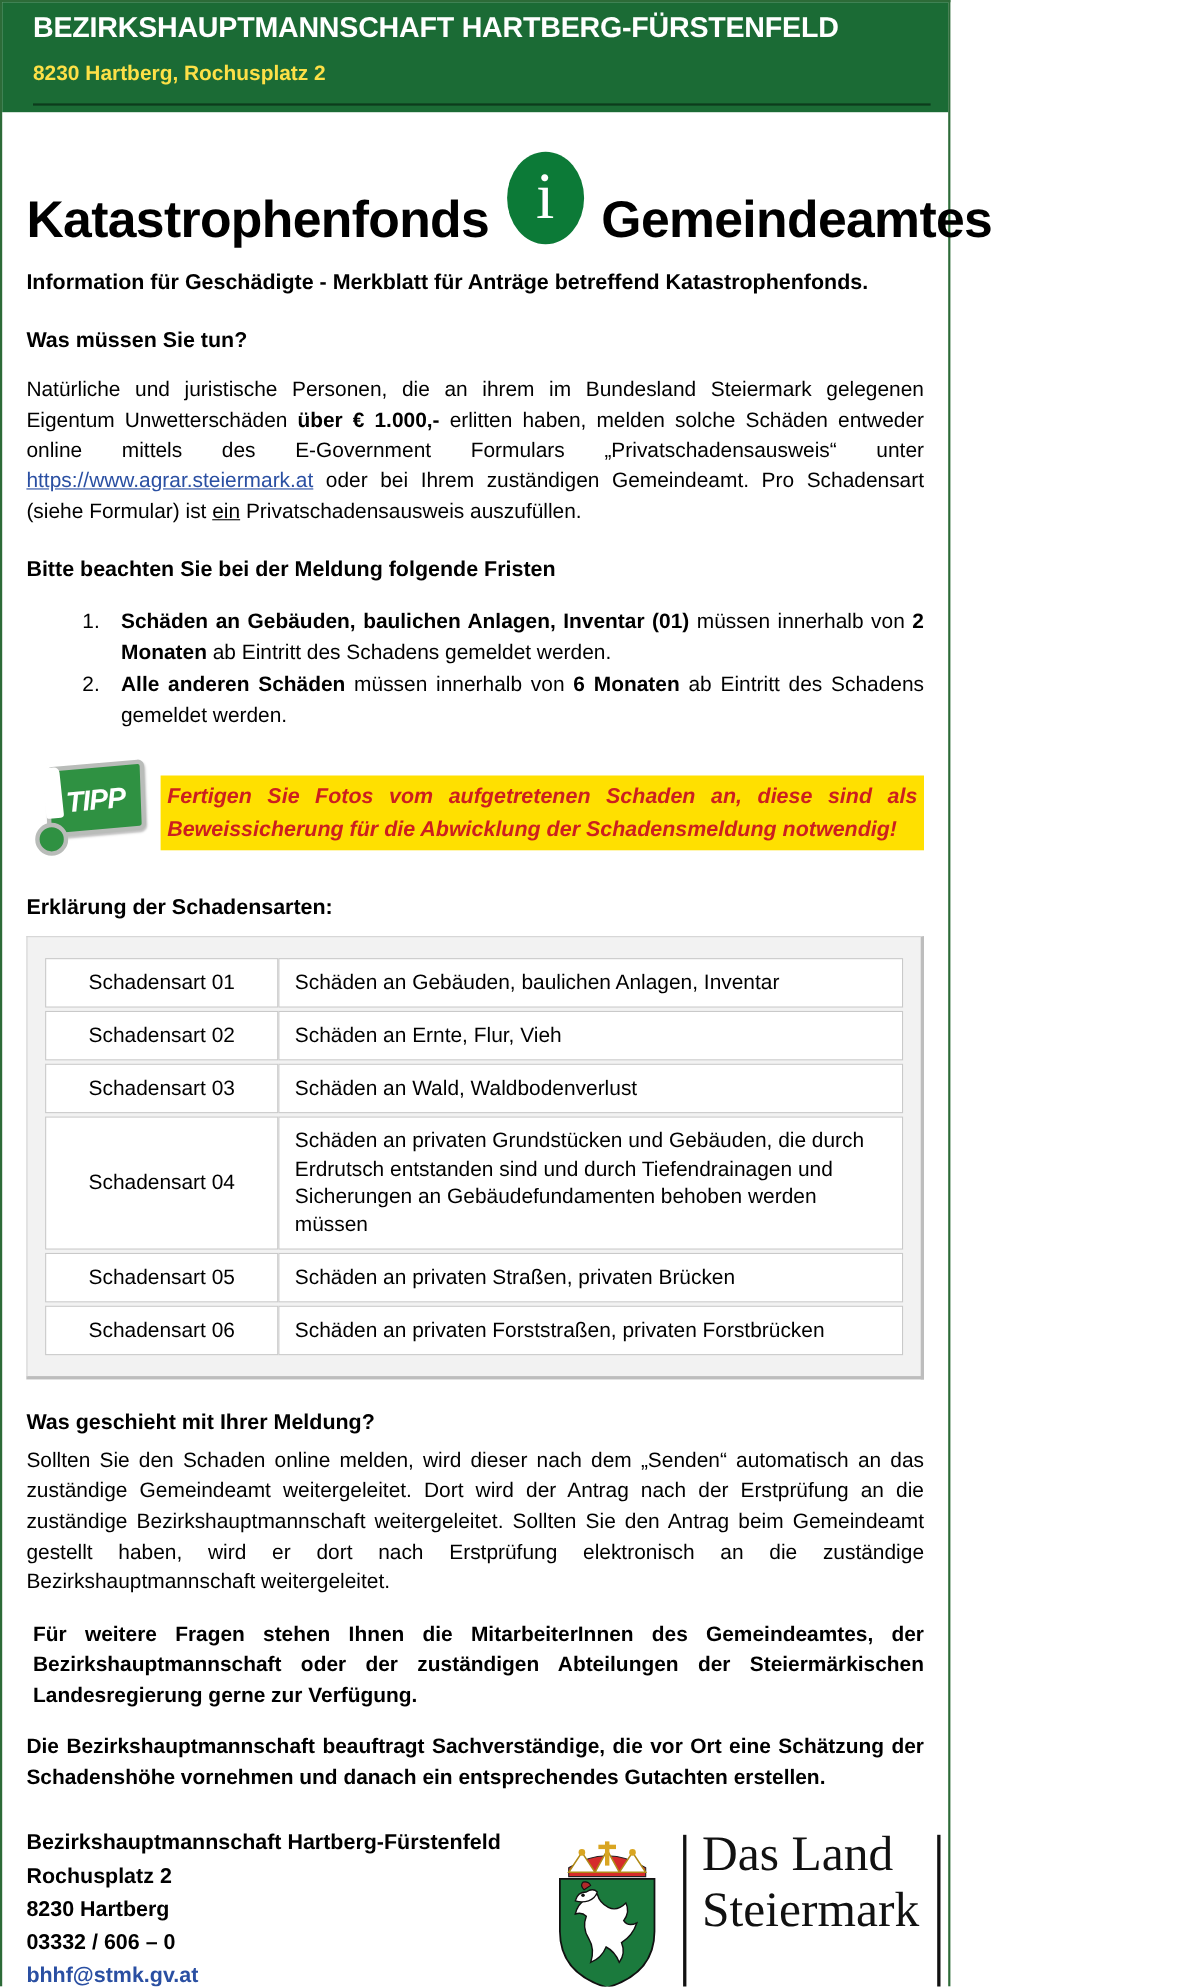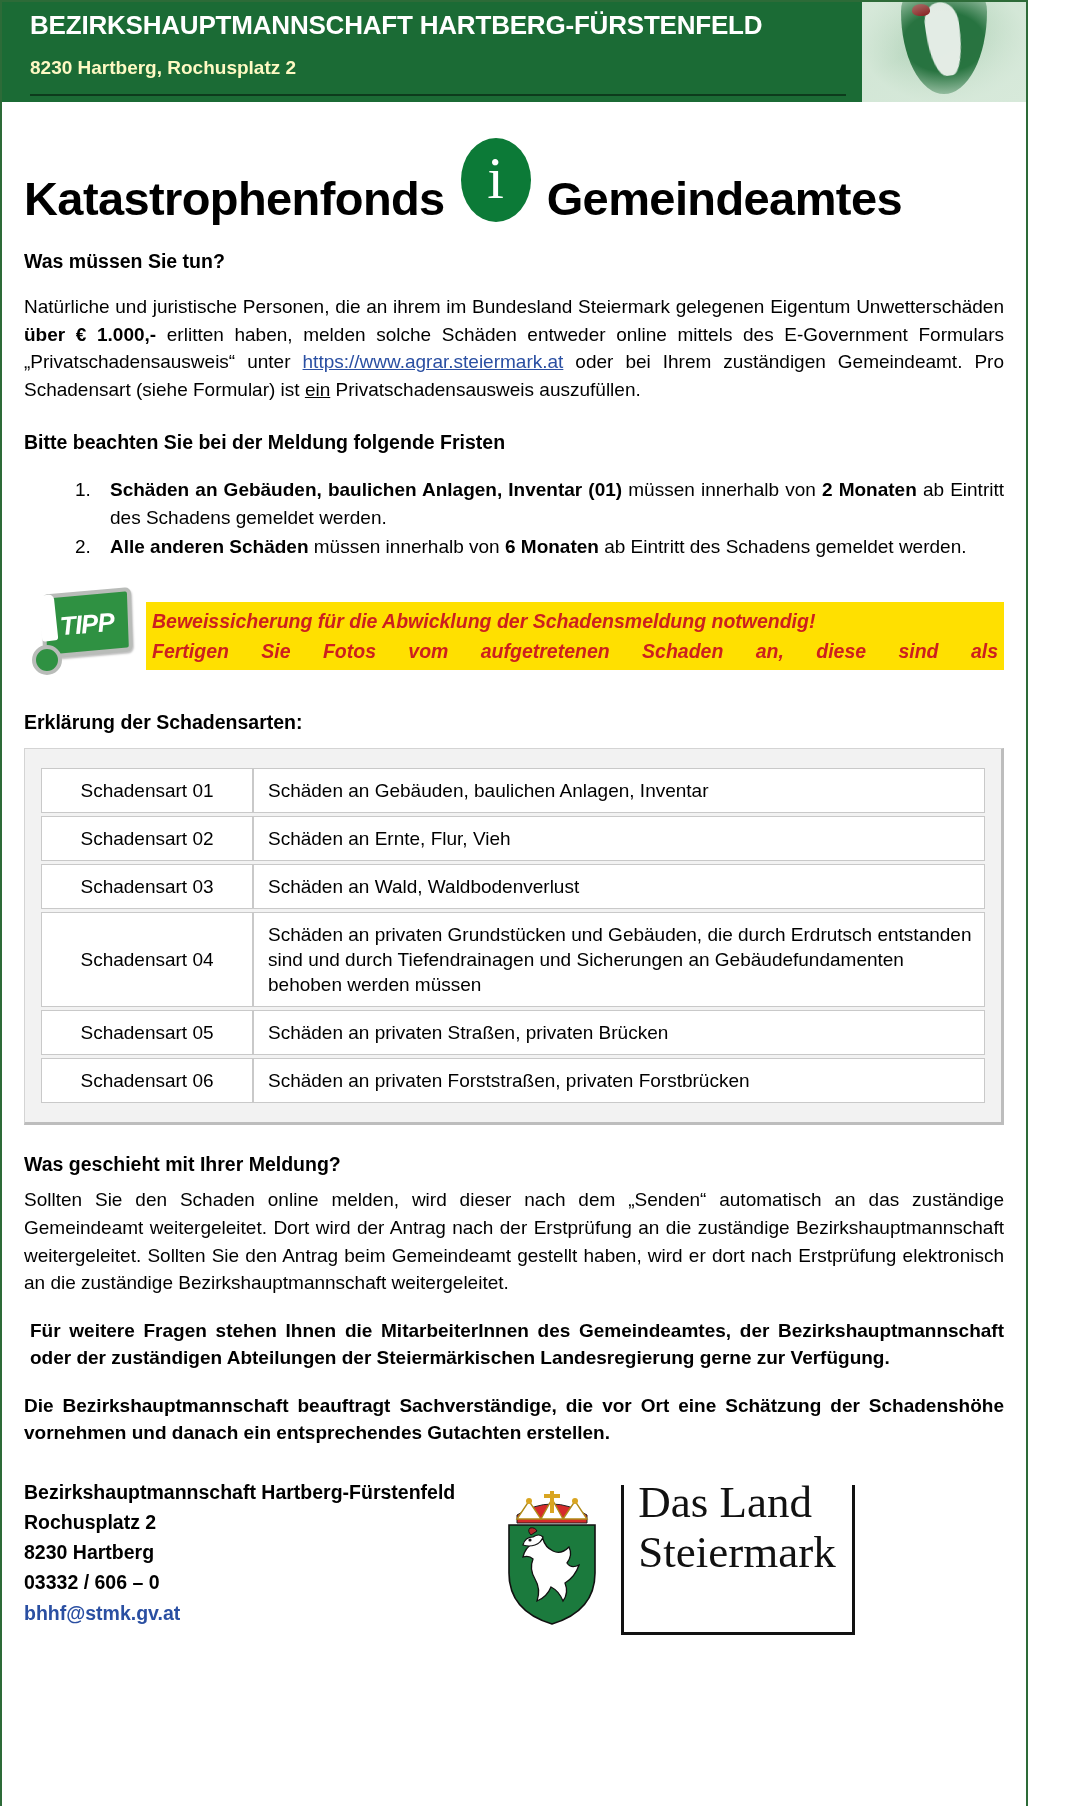--- a/index.html
+++ b/index.html
@@ -8,21 +8,21 @@
     width: 1091px;
     height: 1806px;
     background: #ffffff;
     font-family: "Liberation Sans", sans-serif;
     color: #000000;
     overflow: hidden;
   }
 
   #page {
     position: relative;
-    width: 1028px;
+    width: 864px;
     height: 1806px;
     border-left: 2px solid #2d6b38;
     border-right: 2px solid #2d6b38;
     border-top: 2px solid #2d6b38;
     background: #fff;
   }
 
   
   .header {
     position: relative;
@@ -39,21 +39,21 @@
   }
   .header-title {
     color: #ffffff;
     font-size: 26px;
     font-weight: bold;
     letter-spacing: -0.2px;
     line-height: 1.05;
     white-space: nowrap;
   }
   .header-sub {
-    color: #fef9c3;
+    color: #fde047;
     font-size: 19px;
     font-weight: bold;
     margin-top: 18px;
     white-space: nowrap;
   }
   .header-rule {
     position: absolute;
     left: 28px;
     right: 16px;
     bottom: 6px;
@@ -348,42 +348,43 @@
   <div class="content">
 
     <div class="title-row">
       <div class="title-word">Katastrophenfonds</div>
       <div class="info-badge">
         <div class="info-i">i</div>
       </div>
       <div class="title-word">Gemeindeamtes</div>
     </div>
 
+    <h2 class="lead">Information für Geschädigte - Merkblatt für Anträge betreffend Katastrophenfonds.</h2>
 
     <h3 class="sec">Was müssen Sie tun?</h3>
 
     <p class="body"><span>Natürliche und juristische Personen, die an ihrem im Bundesland Steiermark gelegenen Eigentum Unwetterschäden </span><b>über € 1.000,-</b><span> erlitten haben, melden solche Schäden entweder online mittels des E-Government Formulars „Privatschadensausweis“ unter </span><a class="link" href="#">https://www.agrar.steiermark.at</a><span> oder bei Ihrem zuständigen Gemeindeamt. Pro Schadensart (siehe Formular) ist </span><span class="u">ein</span><span> Privatschadensausweis auszufüllen.</span></p>
 
     <h3 class="sec">Bitte beachten Sie bei der Meldung folgende Fristen</h3>
 
     <ol class="fristen">
       <li><b>Schäden an Gebäuden, baulichen Anlagen, Inventar (01)</b><span> müssen innerhalb von </span><b>2 Monaten</b><span> ab Eintritt des Schadens gemeldet werden.</span></li>
       <li><b>Alle anderen Schäden</b><span> müssen innerhalb von </span><b>6 Monaten</b><span> ab Eintritt des Schadens gemeldet werden.</span></li>
     </ol>
 
     <div class="tipp-wrap">
       <div class="tipp-icon">
         <div class="tipp-sign"></div>
         <div class="tipp-bang"></div>
         <div class="tipp-dot"></div>
         <div class="tipp-label">TIPP</div>
       </div>
       <div class="tipp-text">
+        <span class="l j">Fertigen Sie Fotos vom aufgetretenen Schaden an, diese sind als</span>
         <span class="l">Beweissicherung für die Abwicklung der Schadensmeldung notwendig!</span>
-        <span class="l j">Fertigen Sie Fotos vom aufgetretenen Schaden an, diese sind als</span>
       </div>
     </div>
 
     <h3 class="tabhead">Erklärung der Schadensarten:</h3>
 
     <div class="tbl-outer">
       <table class="arten">
         <tbody>
           <tr>
             <td class="c1">Schadensart 01</td>

